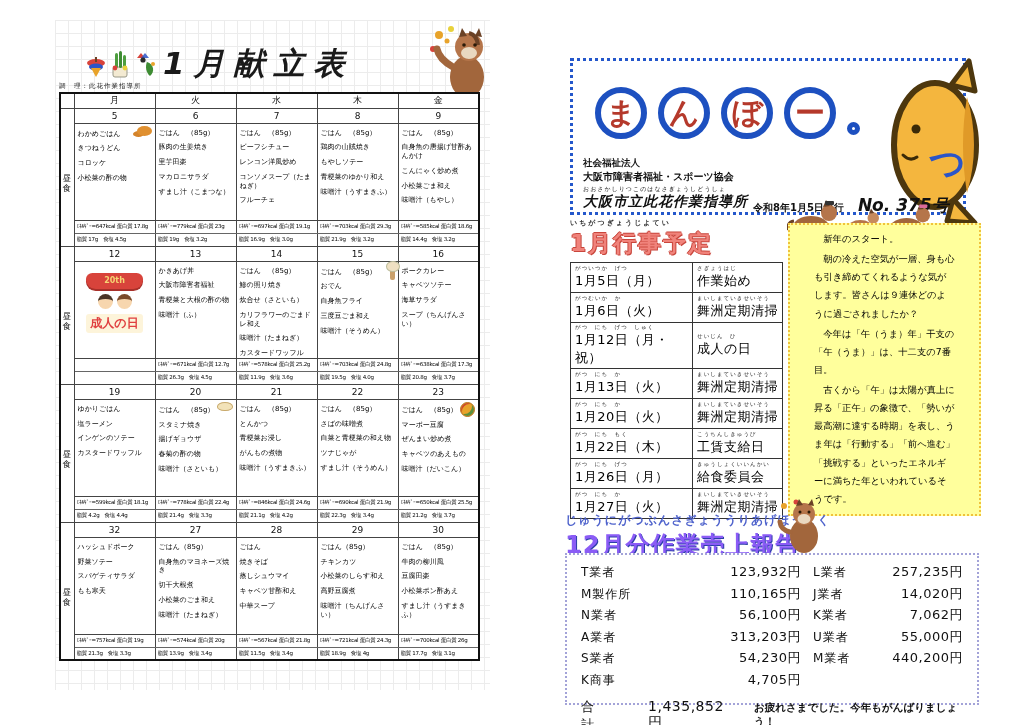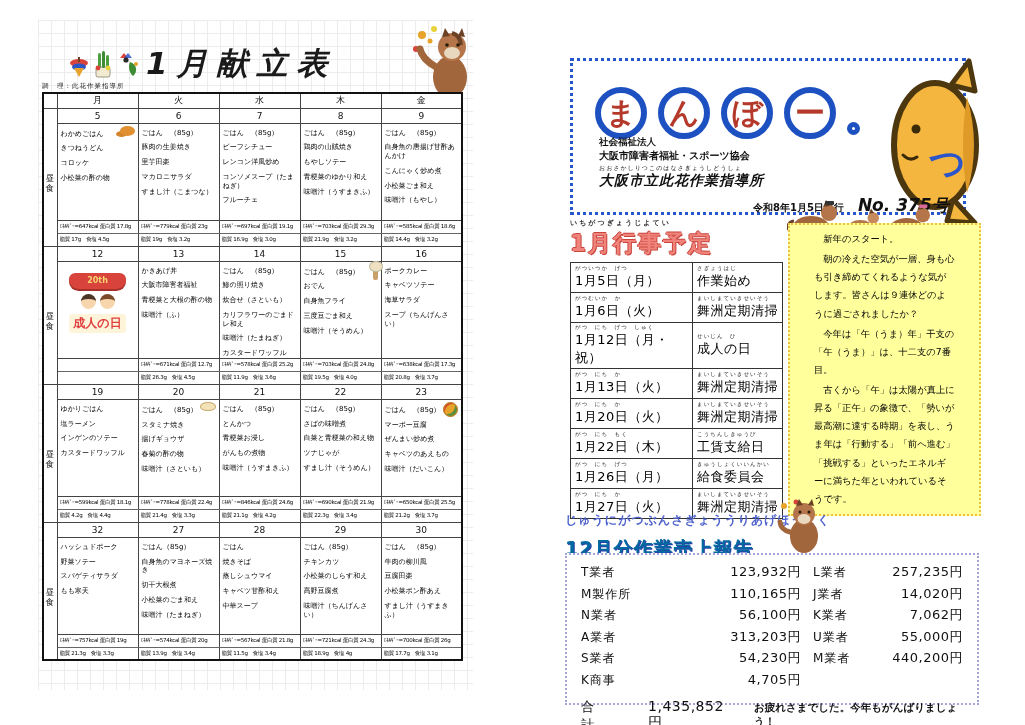--- a/index.html
+++ b/index.html
@@ -1,21 +1,21 @@
 <!DOCTYPE html>
 <html><head>
 <meta charset="utf-8">
 <style>
   html,body{margin:0;padding:0;background:#fff;}
   body{width:1025px;height:725px;position:relative;font-family:"DejaVu Sans","Liberation Sans",sans-serif;color:#111;}
   [data-interactable]{box-sizing:border-box;}
   #canvas{position:absolute;inset:0;overflow:hidden;}
 
   
-  #left-page{position:absolute;left:38px;top:20px;width:435px;height:670px;
+  #left-page{position:absolute;left:55px;top:20px;width:435px;height:670px;
     background-image:linear-gradient(#ececec 1px,transparent 1px),linear-gradient(90deg,#ececec 1px,transparent 1px);
     background-size:13px 13px;background-color:#fff;}
   .lp-header{position:absolute;left:30px;top:10px;width:400px;height:68px;display:flex;align-items:center;gap:6px;background:transparent;}
   .lp-deco{display:flex;align-items:flex-end;gap:3px;}
   .lp-title{font-size:31px;font-weight:bold;letter-spacing:9px;color:#1a1a1a;white-space:nowrap;font-style:italic;}
   .lp-horse{position:absolute;right:-12px;top:-5px;}
   .lp-note{position:absolute;left:4px;top:62px;font-size:6.5px;color:#222;letter-spacing:1px;}
 
   table.menu-table{position:absolute;left:4px;top:72px;width:420px;border-collapse:collapse;table-layout:fixed;background:#fff;border:2px solid #111;}
   .menu-table col.c-label{width:14px;}
@@ -46,21 +46,21 @@
   .face.f2{border-top-color:#7a4a2a;}
   .h-label{margin-top:5px;font-size:12px;font-weight:bold;color:#e04040;background:#fdf4da;display:inline-block;padding:1px 4px;border-radius:3px;}
 
   
   #right-page{position:absolute;left:555px;top:20px;width:440px;height:690px;background:#fff;}
   .np-header{position:absolute;left:15px;top:38px;width:396px;height:157px;border:3px dotted #2457cb;background:#fff;}
   .title-circles{position:absolute;left:22px;top:26px;display:flex;align-items:center;gap:11px;}
   .tc{width:52px;height:52px;border:6px solid #1d50c0;border-radius:50%;display:flex;align-items:center;justify-content:center;font-size:30px;font-weight:bold;color:#b5392b;background:#fff;}
   .tc-dot{width:13px;height:13px;border:5px solid #1d50c0;border-radius:50%;background:#fff;align-self:flex-end;margin-bottom:4px;}
   .sunfish{position:absolute;right:-26px;top:-4px;}
-  .org-block{position:absolute;left:10px;top:76px;line-height:1.15;margin-left:16px;}
+  .org-block{position:absolute;left:10px;top:97px;line-height:1.15;}
   .org1{font-size:9.5px;font-weight:bold;}
   .org2{font-size:10px;font-weight:bold;margin-top:2px;}
   .org3-kana{font-size:6px;margin-top:4px;letter-spacing:1px;}
   .org3{font-size:14px;font-weight:bold;letter-spacing:1px;font-style:italic;}
   .issue-line{position:absolute;left:180px;top:133px;display:flex;align-items:baseline;gap:14px;white-space:nowrap;}
   .issue-date{font-size:10px;font-weight:bold;}
   .issue-no{font-size:17px;font-weight:bold;font-style:italic;}
 
   .sched-title-block{position:absolute;left:15px;top:198px;}
   .sched-kana{font-size:7px;font-weight:bold;color:#333;letter-spacing:2px;}
@@ -73,21 +73,21 @@
   .s-main{font-size:13px;color:#000;display:block;letter-spacing:0.5px;}
 
   .horses{position:absolute;left:232px;top:175px;}
   .horses-line{position:absolute;left:255px;top:222px;width:125px;border-bottom:3px dashed #58b358;}
   #msg-box{position:absolute;left:233px;top:203px;width:193px;height:293px;background:#ffff9c;border:2px dotted #f0c23c;padding:5px 24px;overflow:hidden;}
   #msg-box p{margin:0 0 2px;font-size:9.3px;line-height:1.95;text-indent:1em;color:#000;}
   #msg-box p:first-child{width:90px;}
 
   .sales-title-block{position:absolute;left:10px;top:492px;}
   .sales-kana{font-size:12px;font-weight:bold;color:#4f63cc;letter-spacing:1px;}
-  .sales-title{font-size:19px;font-weight:bold;color:#0369a1;text-shadow:1px 1px 0 #2c3fa8;letter-spacing:1px;margin-top:7px;}
+  .sales-title{font-size:24px;font-weight:bold;color:#8b5cf6;text-shadow:1px 1px 0 #2c3fa8;letter-spacing:1px;}
   .sales-horse{position:absolute;left:215px;top:478px;}
   #sales-box{position:absolute;left:10px;top:533px;width:414px;height:152px;border:2px dotted #a3a3d8;background:#fff;padding:8px 14px 6px;}
   .sales-cols{display:flex;gap:12px;}
   .sales-col{display:flex;flex-direction:column;gap:3.5px;}
   .sales-col.c1{width:220px;}
   .sales-col.c2{width:150px;}
   .v-row{display:flex;align-items:baseline;}
   .v-name{font-size:12px;width:78px;letter-spacing:1px;}
   .v-amt{font-size:13px;text-align:right;flex:1;letter-spacing:0.5px;}
   .total-row{display:flex;align-items:baseline;margin-top:9px;}

